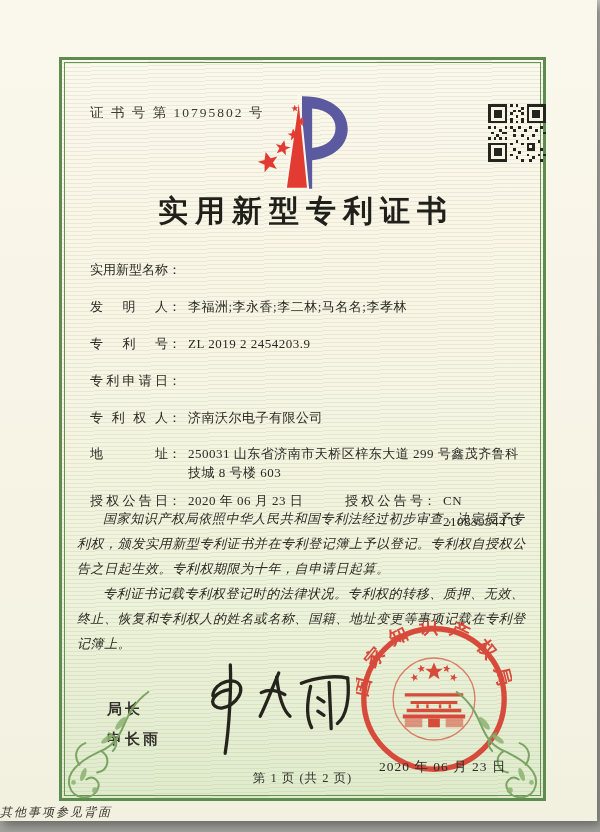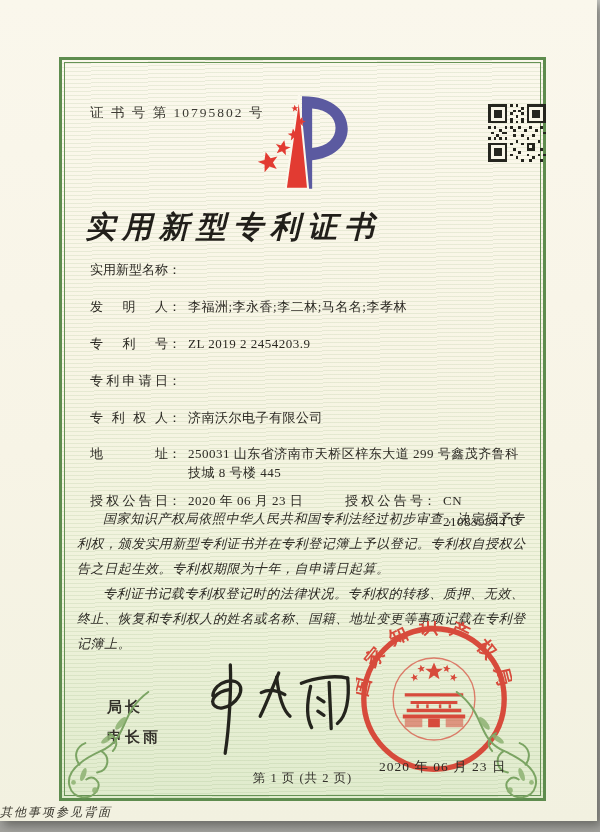--- a/index.html
+++ b/index.html
@@ -22,38 +22,38 @@
   }
   .frame::before{
     content:"";position:absolute;inset:2px;border:1px solid #669255;pointer-events:none;
   }
   .cert-no{
     position:absolute;left:28px;top:44px;font-size:13.5px;letter-spacing:2px;color:#3c3a33;
   }
   .logo{position:absolute;left:180px;top:33px;width:122px;height:102px;}
   .qr{position:absolute;left:426px;top:44px;width:58px;height:58px;}
   .title{
-    position:absolute;left:0;right:0;top:131px;margin:16px;
-    font-size:30px;font-weight:700;letter-spacing:7px;color:#211f1a;text-indent:7px;font-style:italic;
+    position:absolute;left:0;right:0;top:131px;margin:0;text-align:center;
+    font-size:30px;font-weight:700;letter-spacing:7px;color:#211f1a;text-indent:7px;
   }
   .fields{position:absolute;left:28px;top:199px;width:432px;color:#2b2923;font-size:13px;}
   .frow{display:flex;align-items:flex-start;line-height:21px;margin-bottom:16px;}
   .flabel{display:inline-block;width:78px;text-align:justify;text-align-last:justify;flex:none;}
   .fcolon{flex:none;margin-right:7px;}
   .fvalue{flex:1;letter-spacing:.5px;}
   .frow.addr{line-height:19px;margin-bottom:8px;}
   .frow.grant{margin-bottom:0;justify-content:flex-end;}
   .grant-val{flex:none;width:157px;letter-spacing:.5px;}
   .paras{
     position:absolute;left:15px;top:446px;width:459px;color:#2c2a24;
     font-size:13px;line-height:25px;font-style:italic;letter-spacing:.6px;
   }
   .paras p{margin:0;text-indent:2em;}
   .sig-block{
-    position:absolute;left:45px;top:634px;font-family:Liberation Mono, monospace;
+    position:absolute;left:45px;top:634px;font-family:Liberation Serif, serif;
     font-size:15px;font-weight:600;color:#34322b;line-height:30px;letter-spacing:3px;
   }
   .signature{position:absolute;left:122px;top:592px;width:175px;height:108px;}
   .seal{position:absolute;left:294px;top:561px;width:156px;height:156px;opacity:.9;}
   .seal-date{
     position:absolute;left:317px;top:698px;font-size:13.5px;color:#2e2c26;letter-spacing:1px;z-index:3;
   }
   .page-info{
     position:absolute;left:0;right:0;top:710px;text-align:center;font-size:12.5px;color:#33312b;letter-spacing:1px;
   }
@@ -133,21 +133,21 @@
           <span class="fcolon">：</span>
       </div>
       <div class="frow">
         <span class="flabel">专利权人</span>
           <span class="fcolon">：</span>
         <span class="fvalue">济南沃尔电子有限公司</span>
       </div>
       <div class="frow addr">
         <span class="flabel">地址</span>
           <span class="fcolon">：</span>
-        <span class="fvalue">250031 山东省济南市天桥区梓东大道 299 号鑫茂齐鲁科技城 8 号楼 445</span>
+        <span class="fvalue">250031 山东省济南市天桥区梓东大道 299 号鑫茂齐鲁科技城 8 号楼 603</span>
       </div>
       <div class="frow grant">
         <span class="flabel">授权公告日</span>
           <span class="fcolon">：</span>
         <span class="grant-val">2020 年 06 月 23 日</span>
         <span class="flabel">授权公告号</span>
           <span class="fcolon">：</span>
         <span class="fvalue">CN 210839344 U</span>
       </div>
     </div>

